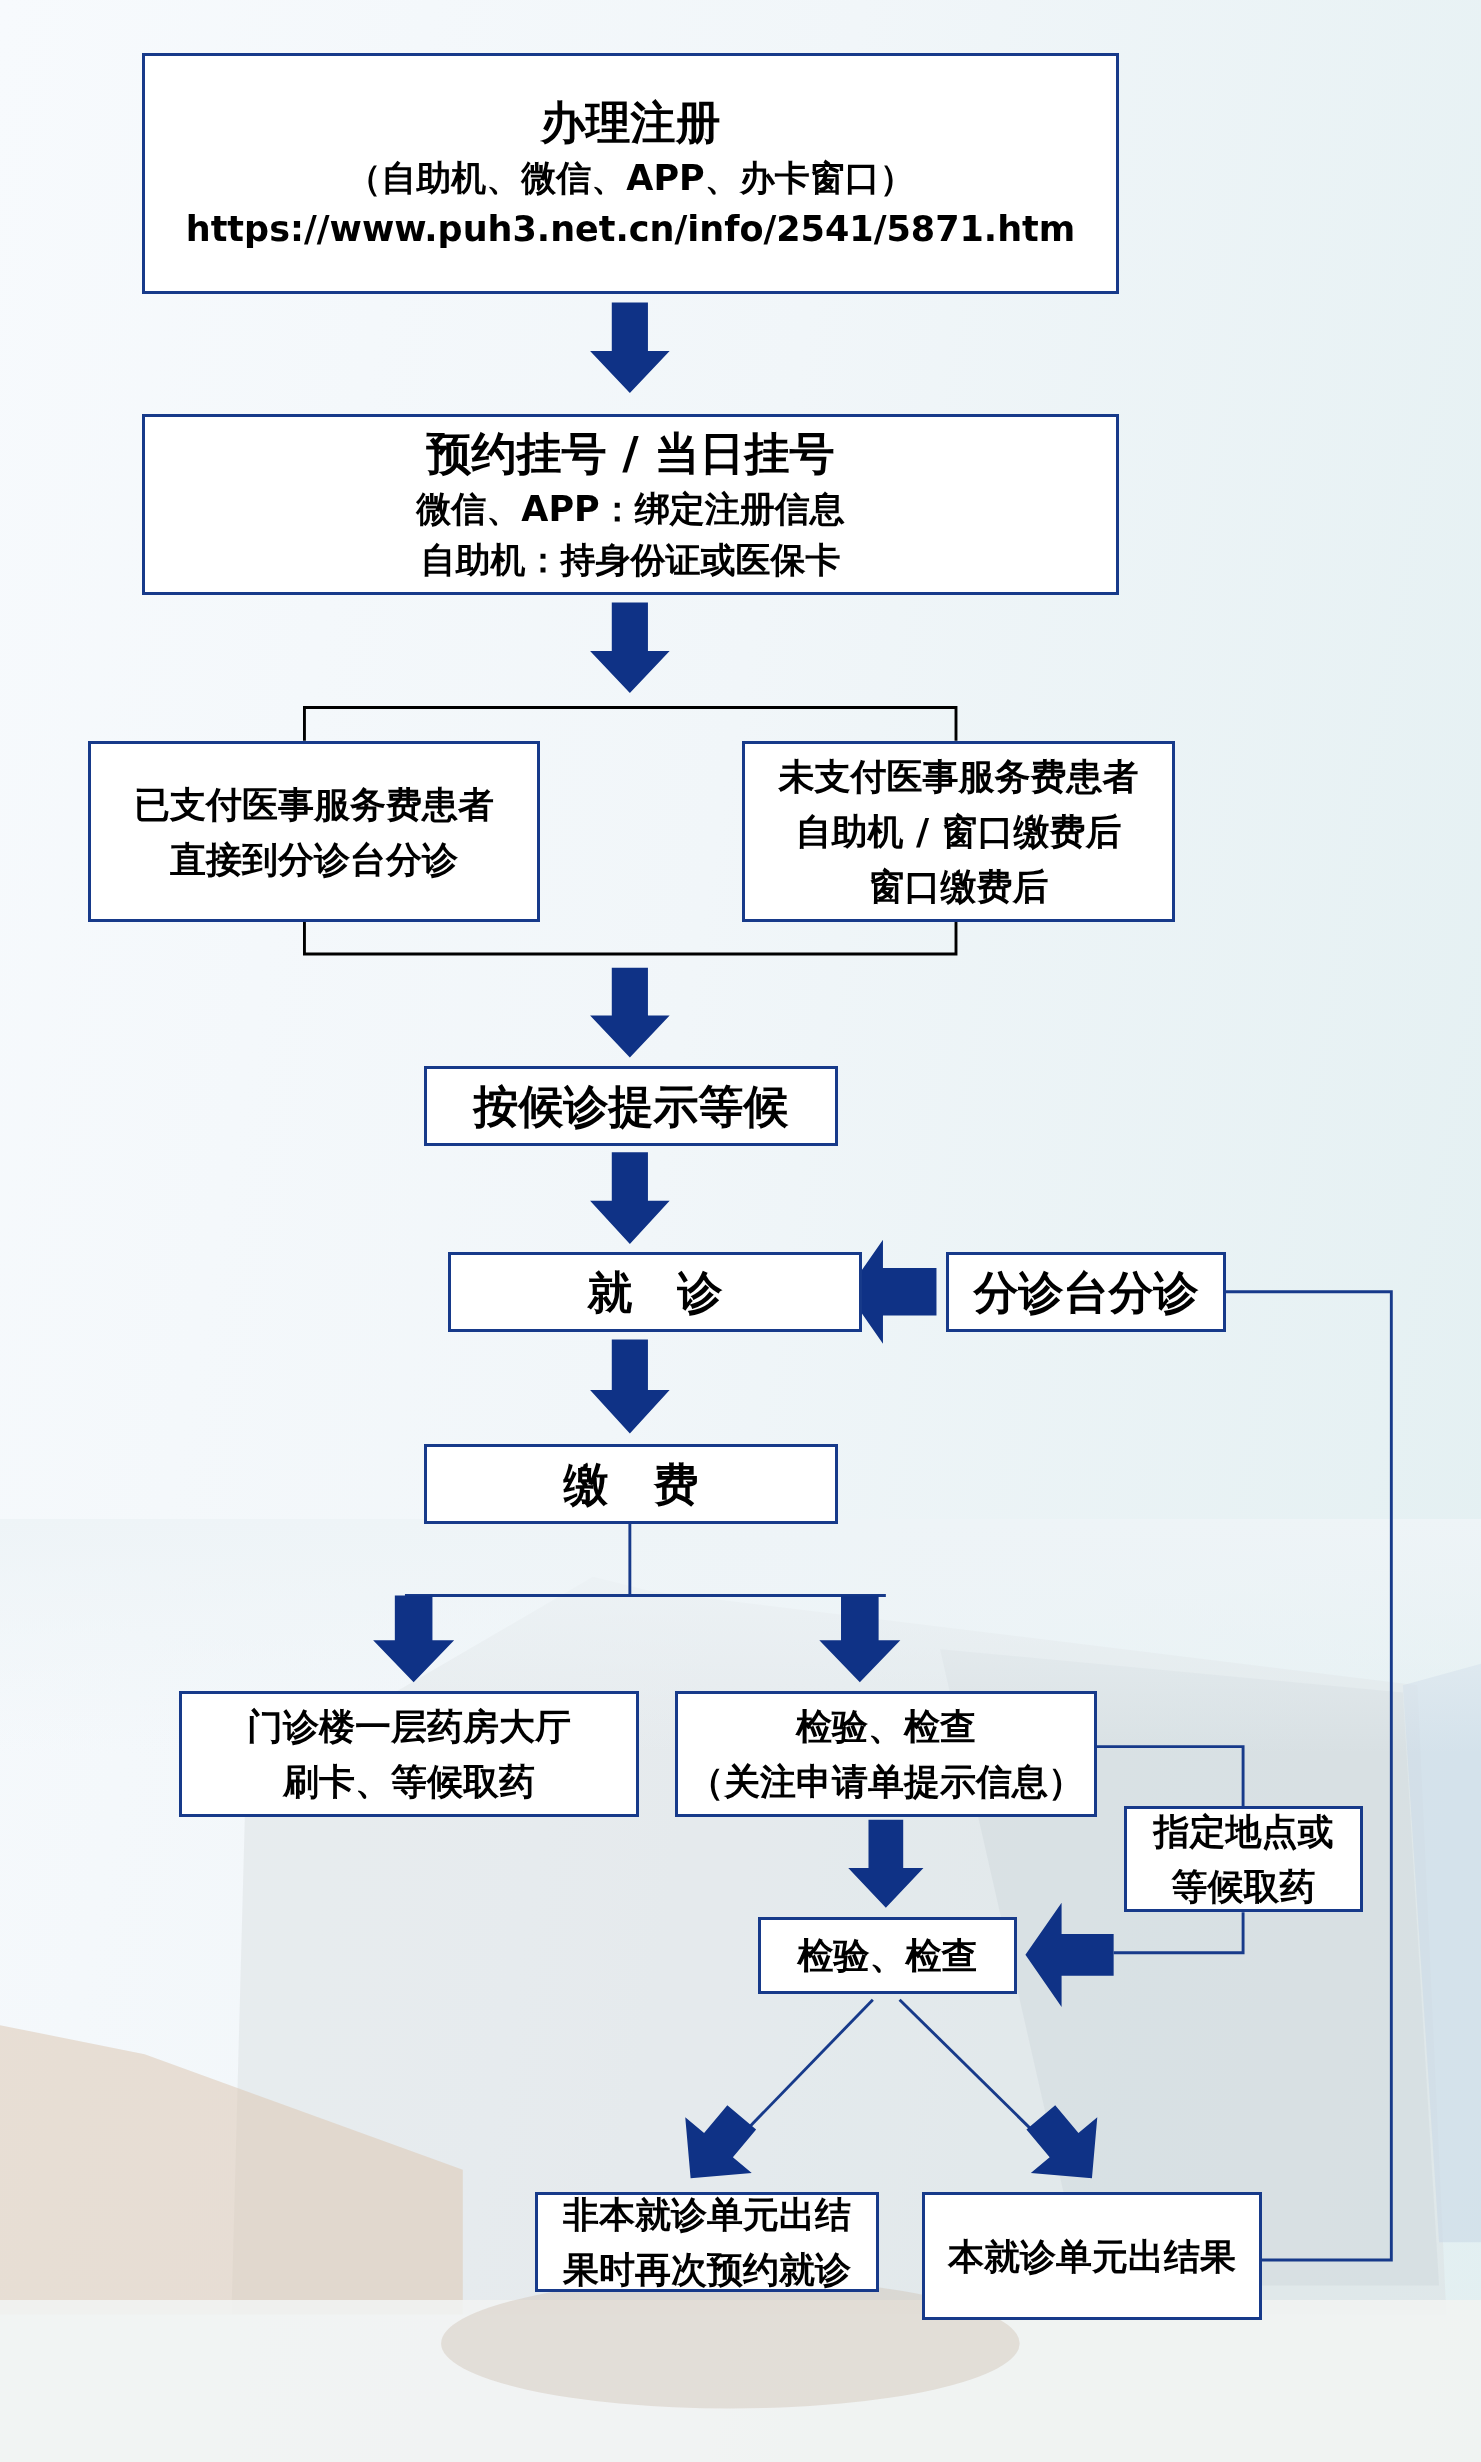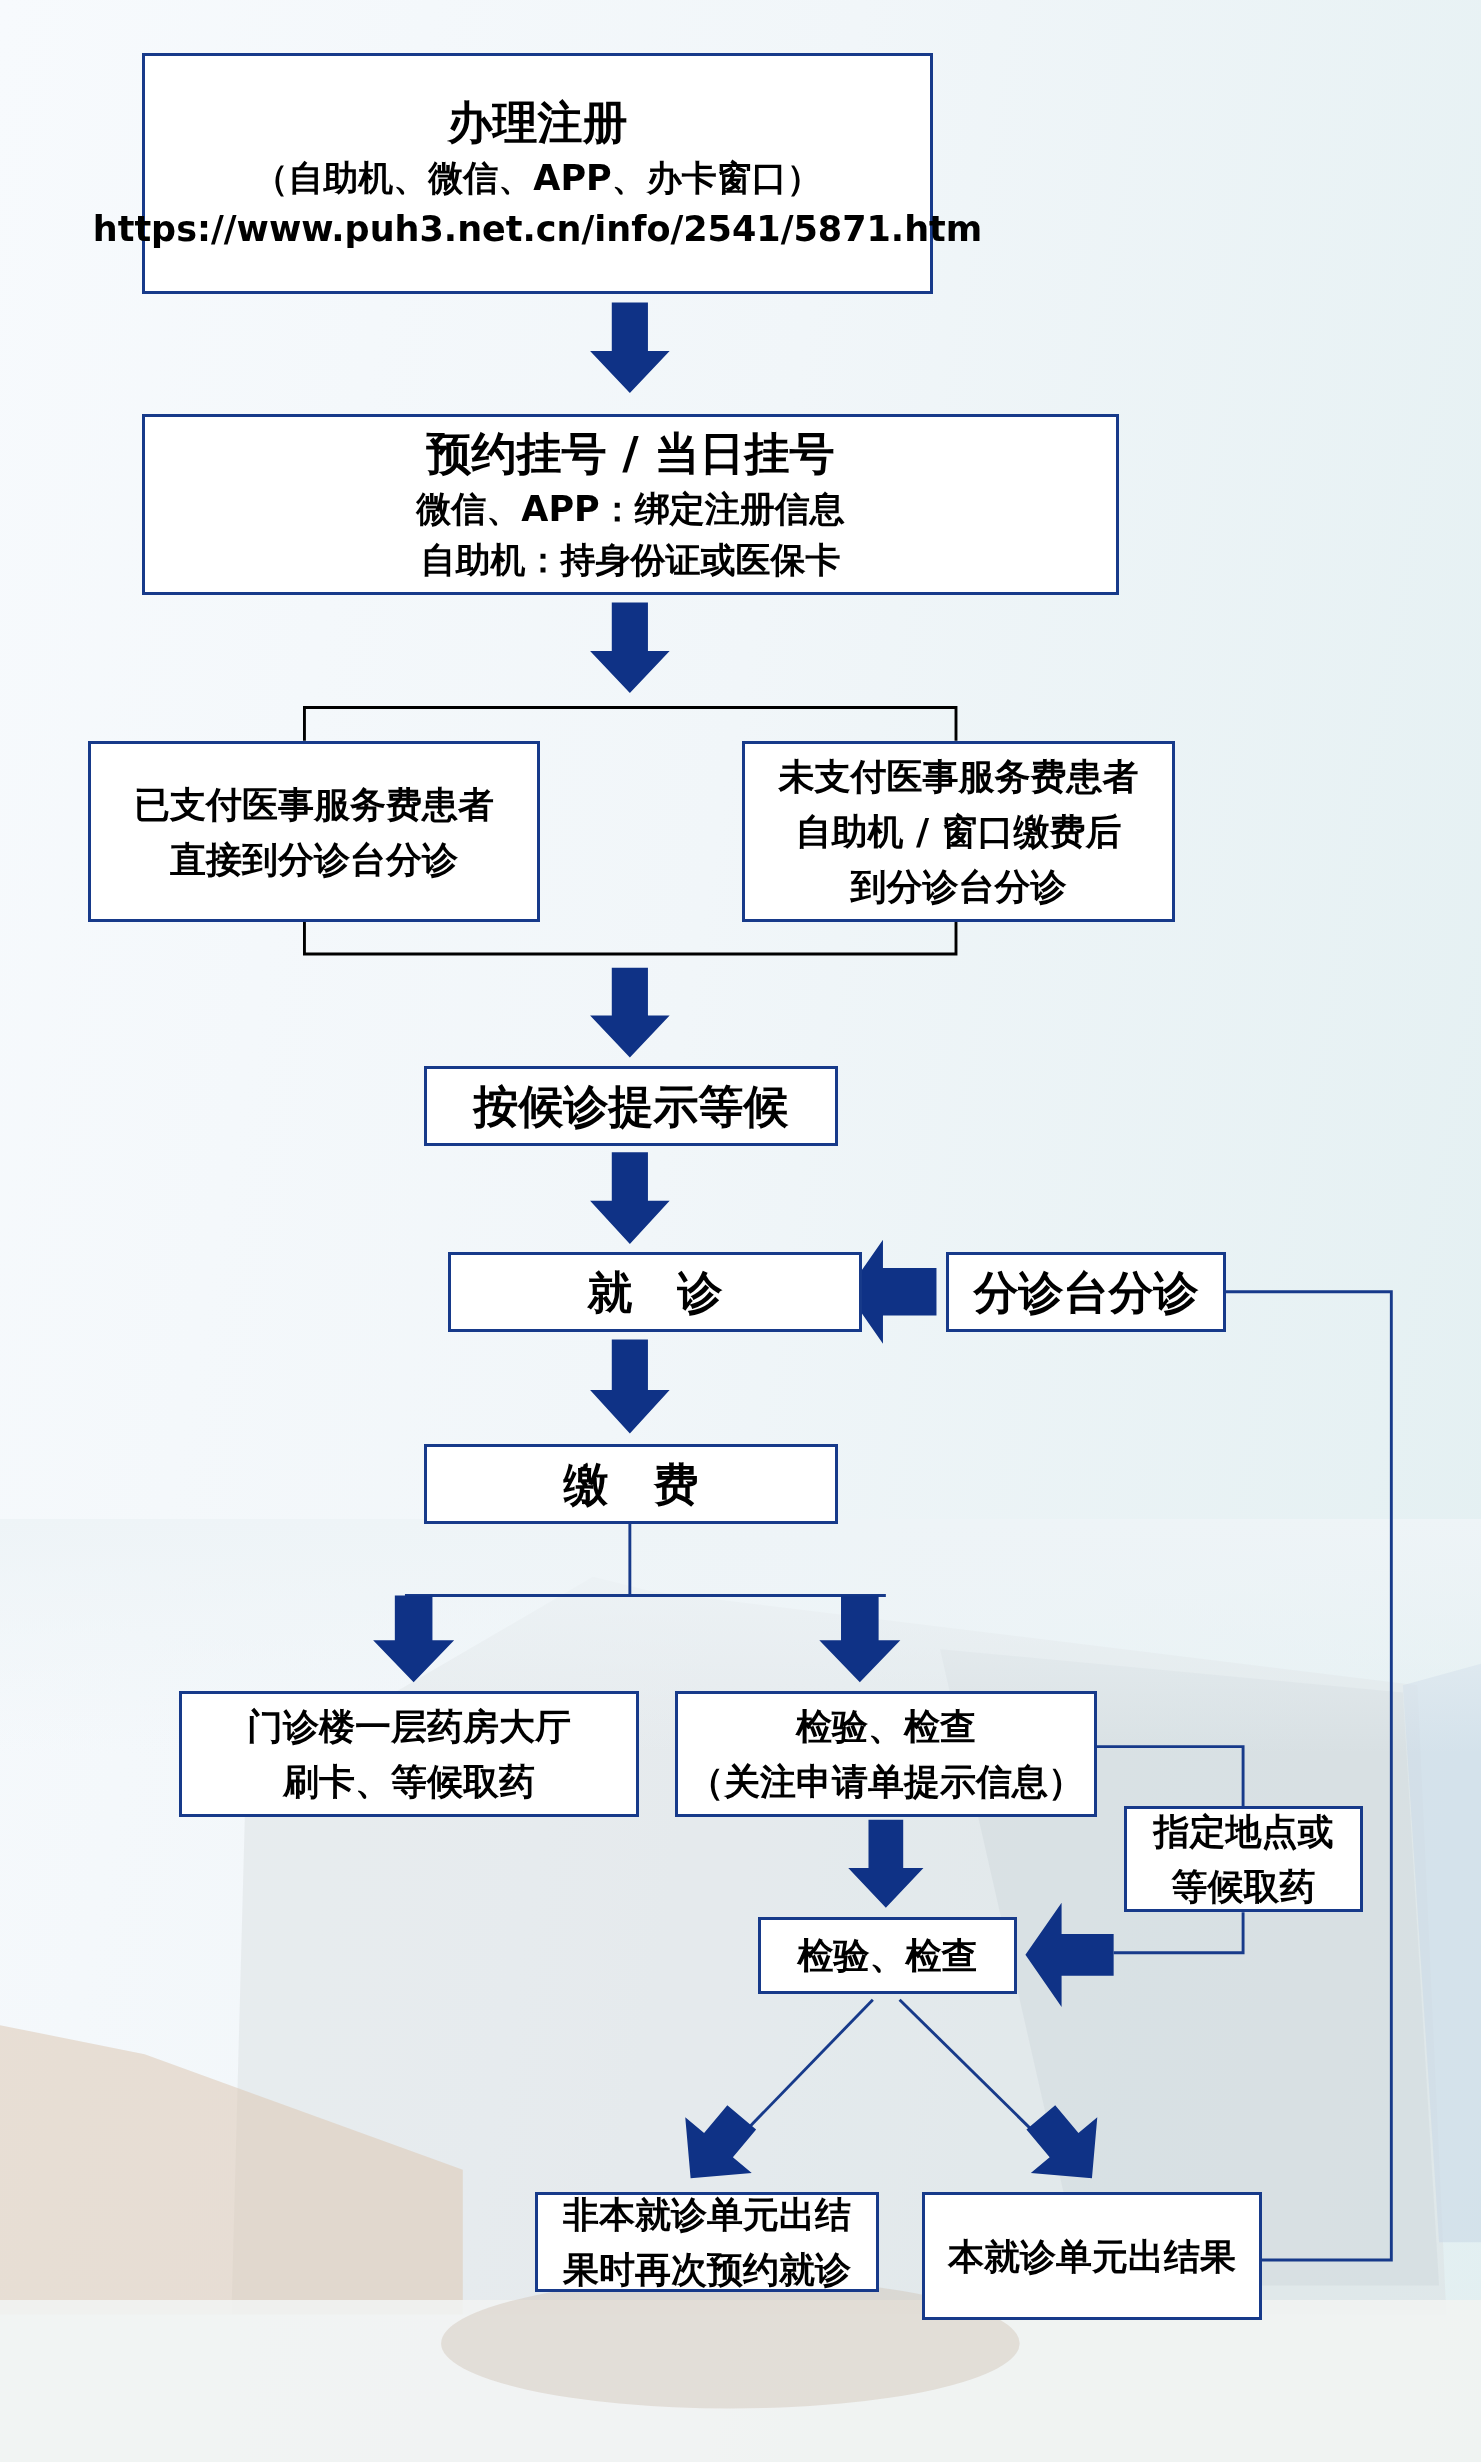--- a/index.html
+++ b/index.html
@@ -64,41 +64,41 @@
     <polyline points="1207,2765 1015,2963" fill="none" stroke="#173a8a" stroke-width="4"></polyline>
     <polyline points="1244,2765 1445,2963" fill="none" stroke="#173a8a" stroke-width="4"></polyline>
     <g transform="translate(955,3012) rotate(40)">
       <polygon points="-26,-110 26,-110 26,-60 60,-60 0,0 -60,-60 -26,-60" fill="#0f3286"></polygon>
     </g>
     <g transform="translate(1510,3012) rotate(-40)">
       <polygon points="-26,-110 26,-110 26,-60 60,-60 0,0 -60,-60 -26,-60" fill="#0f3286"></polygon>
     </g>
   </svg>
 
-<div class="box" style="left:142px;top:53px;width:791px;height:241px;">
+<div class="box" style="left:142px;top:53px;width:977px;height:241px;">
   <span class="t66">办理注册</span>
   <span class="t48">（自助机、微信、APP、办卡窗口）</span>
   <span class="t48">https://www.puh3.net.cn/info/2541/5871.htm</span>
 </div>
 
 <div class="box" style="left:142px;top:414px;width:977px;height:181px;">
   <span class="t66">预约挂号 / 当日挂号</span>
   <span class="t48">微信、APP：绑定注册信息</span>
   <span class="t48">自助机：持身份证或医保卡</span>
 </div>
 
 <div class="box" style="left:88px;top:741px;width:452px;height:181px;">
   <span class="t52">已支付医事服务费患者</span>
   <span class="t52">直接到分诊台分诊</span>
 </div>
 
 <div class="box" style="left:742px;top:741px;width:433px;height:181px;">
   <span class="t52">未支付医事服务费患者</span>
   <span class="t52">自助机 / 窗口缴费后</span>
-  <span class="t52">到分诊台分诊</span>
+  <span class="t52">窗口缴费后</span>
 </div>
 
 <div class="box" style="left:424px;top:1066px;width:414px;height:80px;">
   <span class="t66">按候诊提示等候</span>
 </div>
 
 <div class="box" style="left:424px;top:1252px;width:414px;height:80px;margin-left:24px;">
   <span class="t66">就　诊</span>
 </div>
 

